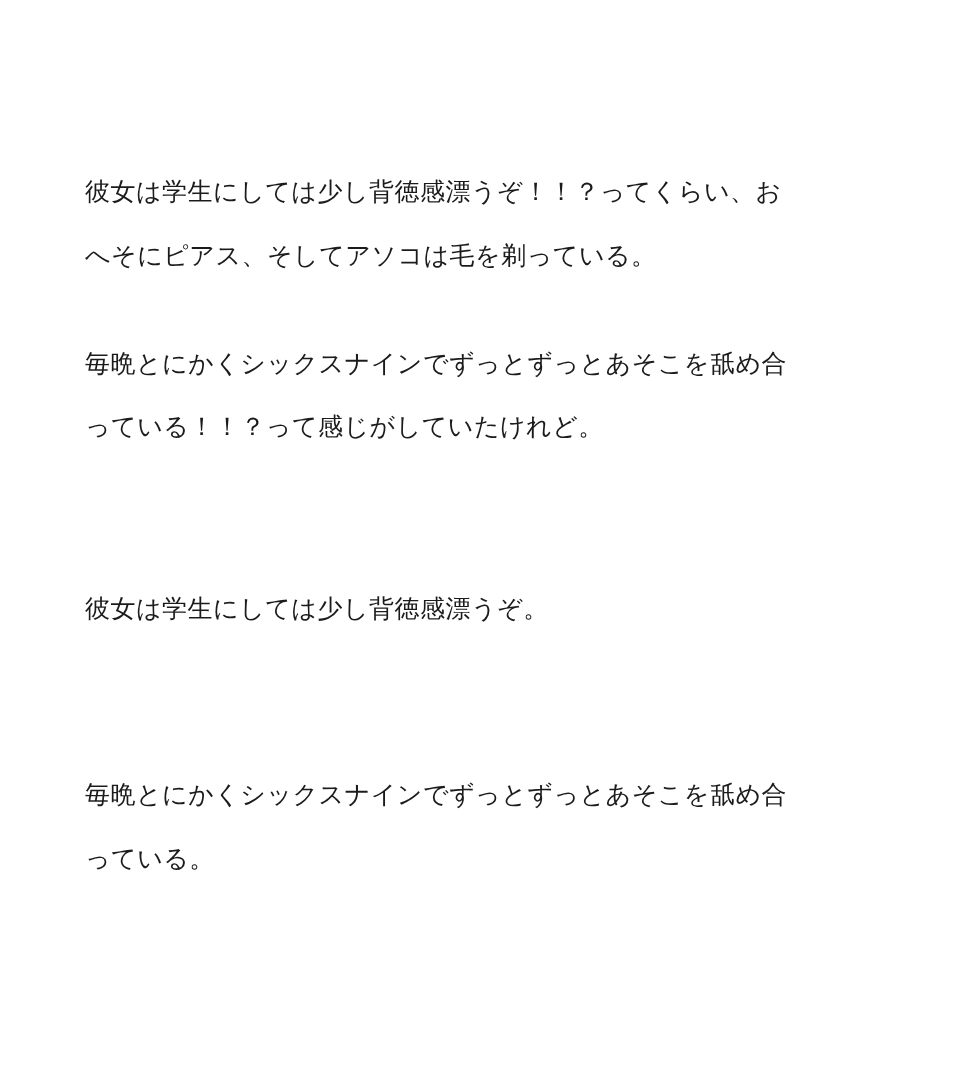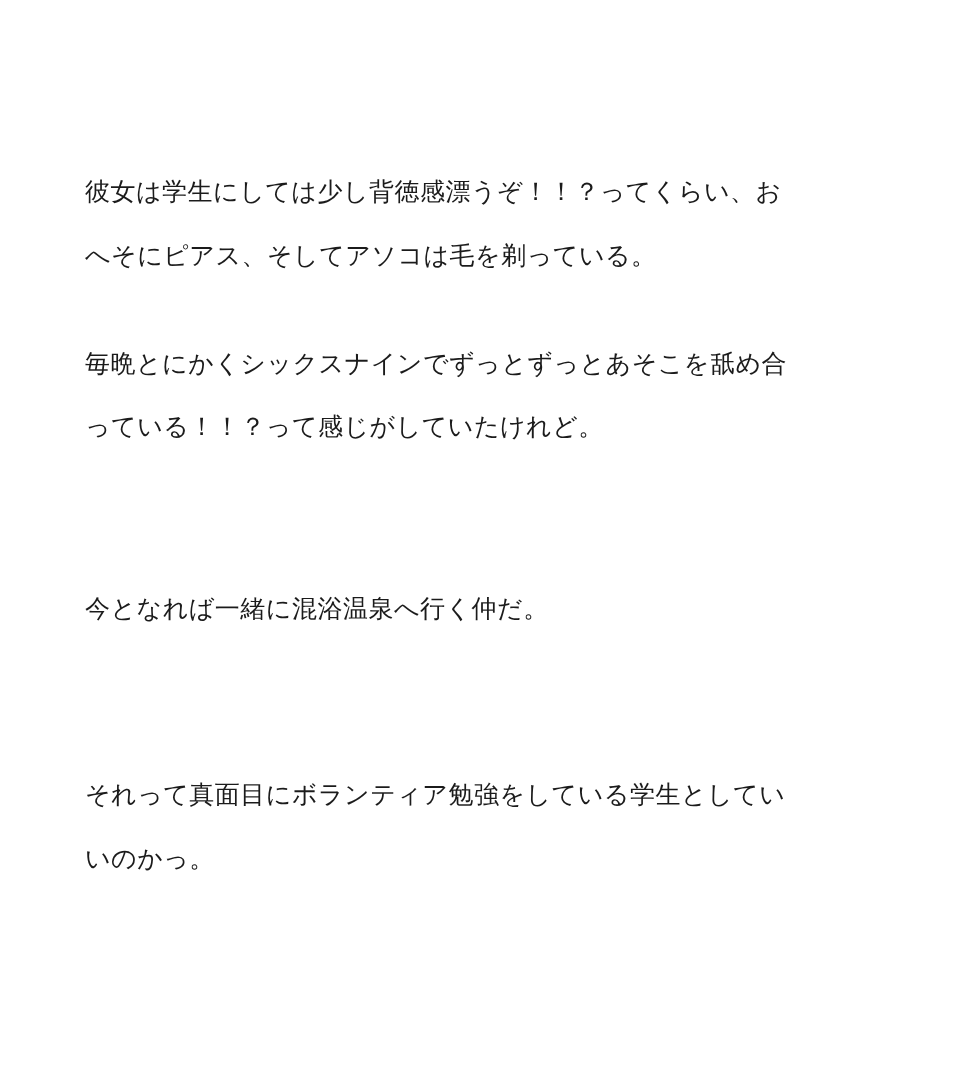--- a/index.html
+++ b/index.html
@@ -41,19 +41,19 @@
 <div class="page">
 
   <p class="para">彼女は学生にしては少し背徳感漂うぞ！！？ってくらい、おへそにピアス、そしてアソコは毛を剃っている。</p>
 
   <div class="gap-small"></div>
 
   <p class="para">毎晩とにかくシックスナインでずっとずっとあそこを舐め合っている！！？って感じがしていたけれど。</p>
 
   <div class="gap-large"></div>
 
-  <p class="para">今となれば一緒に混浴温泉へ行く仲だ。</p>
+  <p class="para">彼女は学生にしては少し背徳感漂うぞ。</p>
 
   <div class="gap-xlarge"></div>
 
-  <p class="para">それって真面目にボランティア勉強をしている学生としていいのかっ。</p>
+  <p class="para">毎晩とにかくシックスナインでずっとずっとあそこを舐め合っている。</p>
 
 </div>
 
 </body></html>

